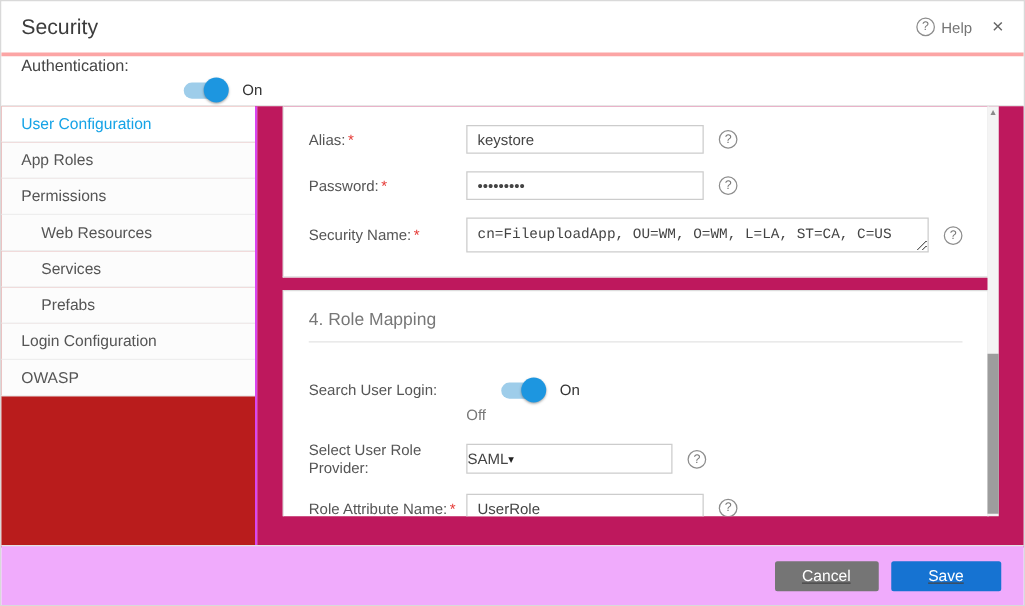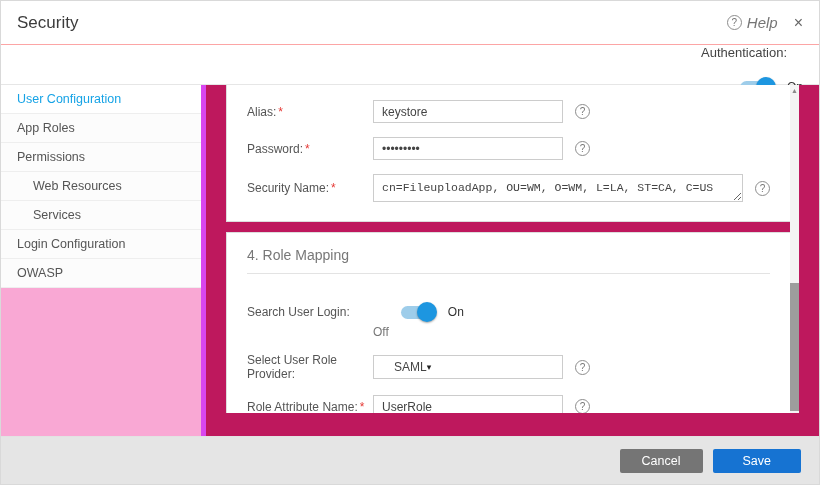--- a/index.html
+++ b/index.html
@@ -3,65 +3,65 @@
 <meta charset="utf-8">
 <style>
   * { box-sizing: border-box; }
   html,body { margin:0; padding:0; background:#fff; }
   .app {
     width:820px; height:485px; position:relative; overflow:hidden;
     background:#fff; border:1px solid #d9d9d9;
     font-family:"Liberation Sans", sans-serif; color:#444;
   }
   
-  .hdr { height:44px; display:flex; align-items:center; padding:0 16px; border-bottom:1px solid #fca5a5; }
+  .hdr { height:44px; display:flex; align-items:center; padding:0 16px; border-bottom:3px solid #fca5a5; }
   .hdr-title { font-size:17px; font-weight:500; color:#3c3c3c; flex:1; }
   .hdr-right { display:flex; align-items:center; color:#757575; }
   .qicon {
     width:15px; height:15px; border:1px solid #8d8d8d; border-radius:50%;
     font-size:10px; color:#777; display:inline-flex; align-items:center; justify-content:center; flex-shrink:0;
   }
-  .hdr-help-text { font-size:15px; margin-left:5px;font-style:italic; }
+  .hdr-help-text { font-size:12px; margin-left:5px; }
   .hdr-close { font-size:16px; margin-left:16px; color:#666; cursor:pointer; }
   
-  .auth { height:39px; display:flex; align-items:flex-end; padding:0 16px;flex-direction:column; }
+  .auth { height:39px; display:flex; align-items:flex-start; padding:0 16px; }
   .auth-label { font-size:13px; color:#444; margin-right:16px; }
   .toggle { display:flex; align-items:center; font-size:12px; }
   .tg-off { color:#777; margin-right:12px;margin-top:40px; }
   .tg-on  { color:#333; margin-left:14px; }
   .switch { width:33px; height:13px; background:#9ecdea; border-radius:7px; position:relative; cursor:pointer; }
   .knob { position:absolute; right:-3px; top:-4px; width:20px; height:20px; background:#1d96e0; border-radius:50%; box-shadow:0 1px 2px rgba(0,0,0,.35); }
   
   .bodyarea { display:flex; height:354px; border-top:1px solid #e6e6e6; }
-  .sidebar { width:205px; border-right:5px solid #d946ef; background:#f9a8d4; }
+  .sidebar { width:205px; border-right:2px solid #d946ef; background:#b91c1c; }
   .side-item { height:29px; line-height:29px; padding-left:16px; font-size:12.5px; color:#555; border-bottom:1px solid #eee; cursor:pointer; background:#fcfcfc; }
   .side-item.active { color:#16a3e6; background:#fff; }
   .side-item.indent { padding-left:32px; }
   .content { flex:1; position:relative; background:#be185d; }
   .scrollpane { position:absolute; top:0; left:20px; right:28px; bottom:25px; overflow:hidden; }
   .box { border:1px solid #ddd; background:#fff; }
   .box1 { border-top:none; padding:8px 0 12px; }
   .box2 { margin-top:10px; padding:0 0 12px; }
   .field-row { display:flex; align-items:center; padding:7px 20px; }
   .flabel { width:126px; min-width:126px; font-size:12px; color:#555; }
   .req { color:#e53935; margin-left:2px; }
   .tinput { width:190px; height:23px; border:1px solid #ccc; padding:0 8px; font-size:12px; color:#444; font-family:inherit; background:#fff; }
   .tarea { width:386px; height:28px; border:1px solid #ccc; padding:4px 8px; font-size:11.5px; color:#444; resize:both; font-family:Liberation Mono, monospace; line-height:1.5; }
   .help-q { margin-left:12px; cursor:pointer; }
-  .select { width:190px; height:24px; border:1px solid #ccc; display:flex; align-items:center; justify-content:flex-start; padding:0 20px; font-size:12px; color:#444; cursor:pointer; background:#fff; }
+  .select { width:165px; height:24px; border:1px solid #ccc; display:flex; align-items:center; justify-content:flex-start; padding:0 0; font-size:12px; color:#444; cursor:pointer; background:#fff; }
   .caret { font-size:9px; color:#222; }
   .section-title { font-size:14px; color:#777; padding:14px 20px 10px; }
   .divider { border-top:1px solid #e3e3e3; margin:0 20px 4px; }
   
   .vscroll { position:absolute; top:0; bottom:25px; right:20px; width:9px; background:#f4f4f4; }
   .vscroll .arrow-up { position:absolute; top:0; left:0; width:9px; height:12px; font-size:7px; color:#8a8a8a; text-align:center; line-height:12px; cursor:pointer; }
   .vscroll .thumb { position:absolute; left:0; top:198px; width:9px; height:128px; background:#9d9d9d; cursor:pointer; }
   
   .ftr { position:absolute; left:0; right:0; bottom:0; height:48px; border-top:1px solid #e2e2e2;
-         display:flex; align-items:center; justify-content:flex-end; padding-right:18px; background:#e5e5e5; }
+         display:flex; align-items:center; justify-content:flex-end; padding-right:18px; background:#f0abfc;text-decoration:underline; }
   .btn { height:24px; border:none; border-radius:2px; color:#fff; font-size:12.5px; font-family:inherit; cursor:pointer; }
   .btn-cancel { background:#757575; padding:0 22px; margin-right:10px; }
   .btn-save { background:#1673d2; padding:0 30px; }
 </style>
 </head>
 <body>
 
 <div class="app">
 
   <div class="hdr">
@@ -84,20 +84,21 @@
     </span>
   </div>
 
   <div class="bodyarea">
     <div class="sidebar">
       <div class="side-item active">User Configuration</div>
       <div class="side-item">App Roles</div>
       <div class="side-item">Permissions</div>
       <div class="side-item indent">Web Resources</div>
       <div class="side-item indent">Services</div>
+      <div class="side-item indent">Prefabs</div>
       <div class="side-item">Login Configuration</div>
       <div class="side-item">OWASP</div>
     </div>
 
     <div class="content">
       <div class="scrollpane">
 
         <div class="box box1">
           <div class="field-row">
             <span class="flabel"><span>Alias:</span><span class="req">*</span></span>

